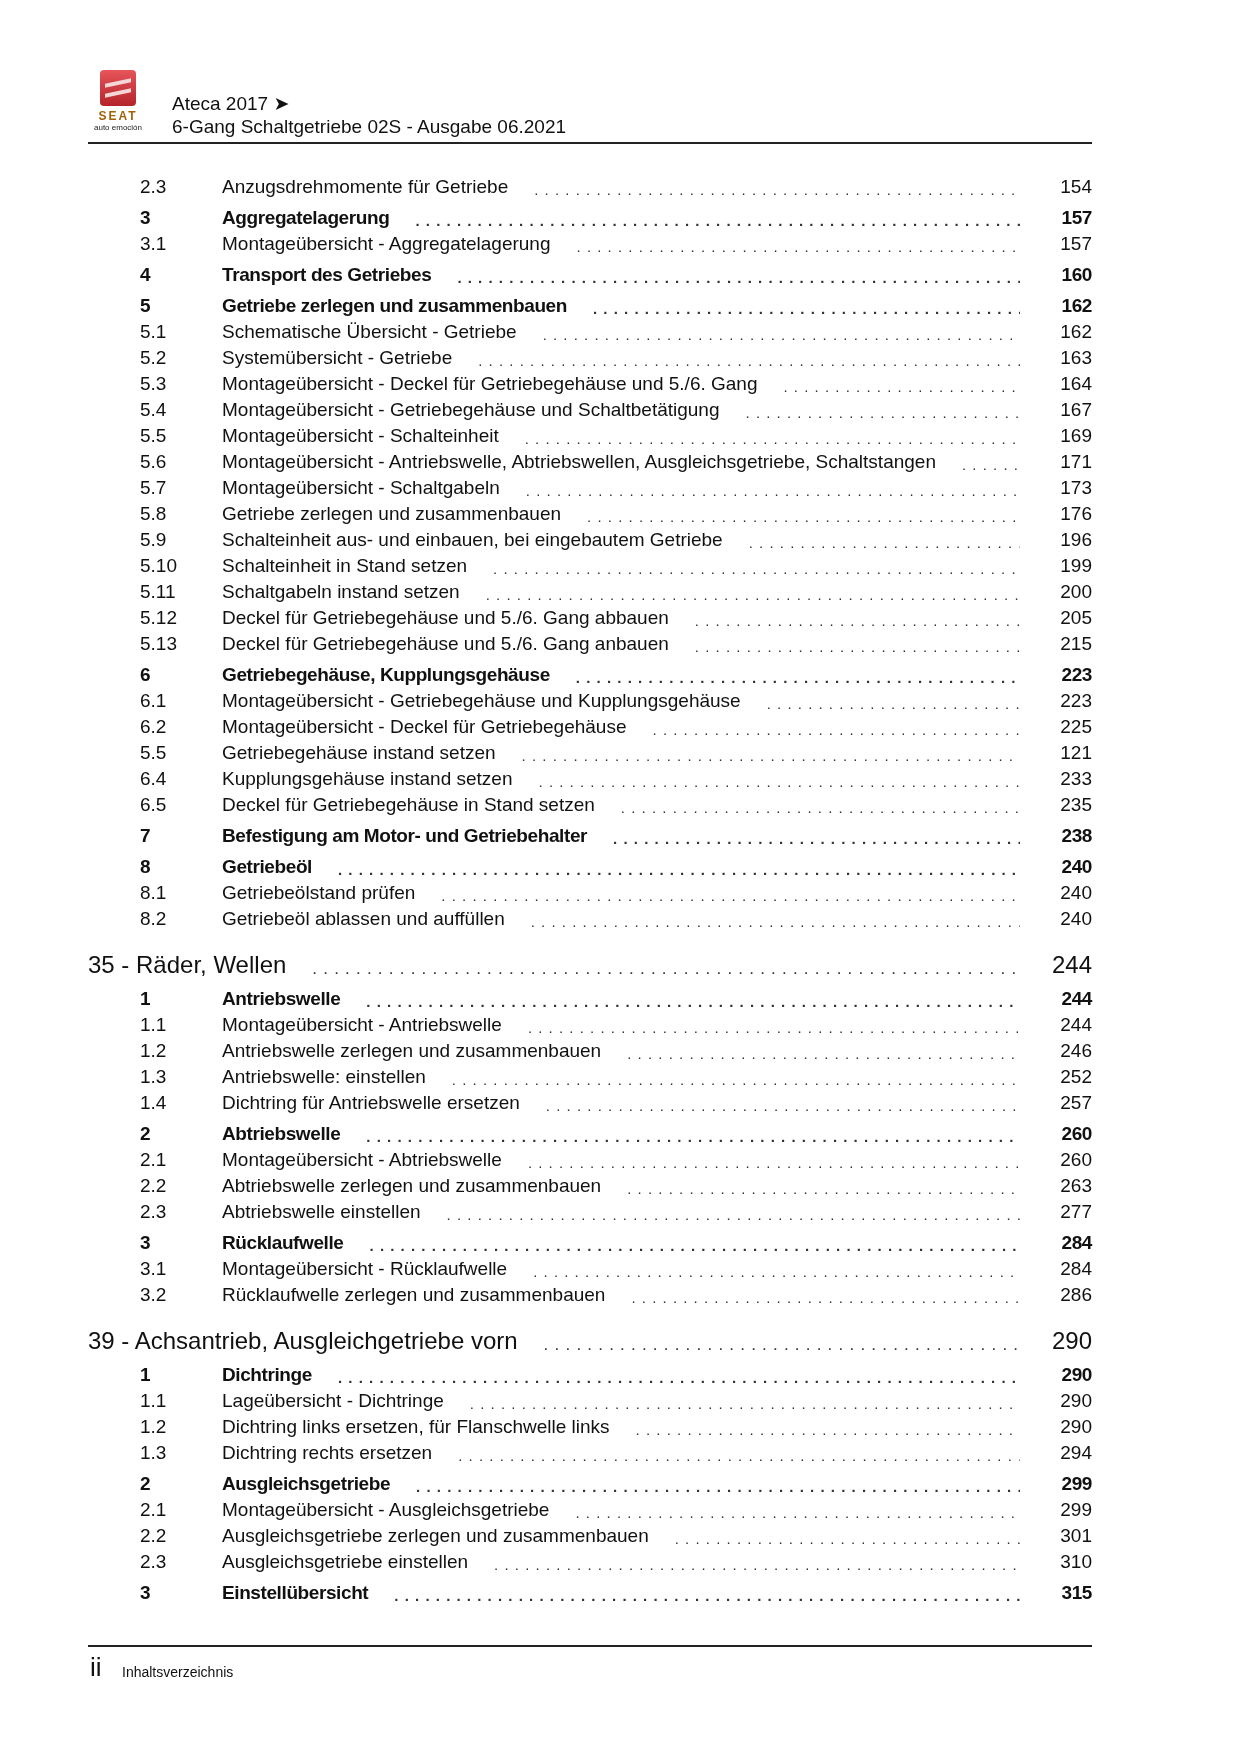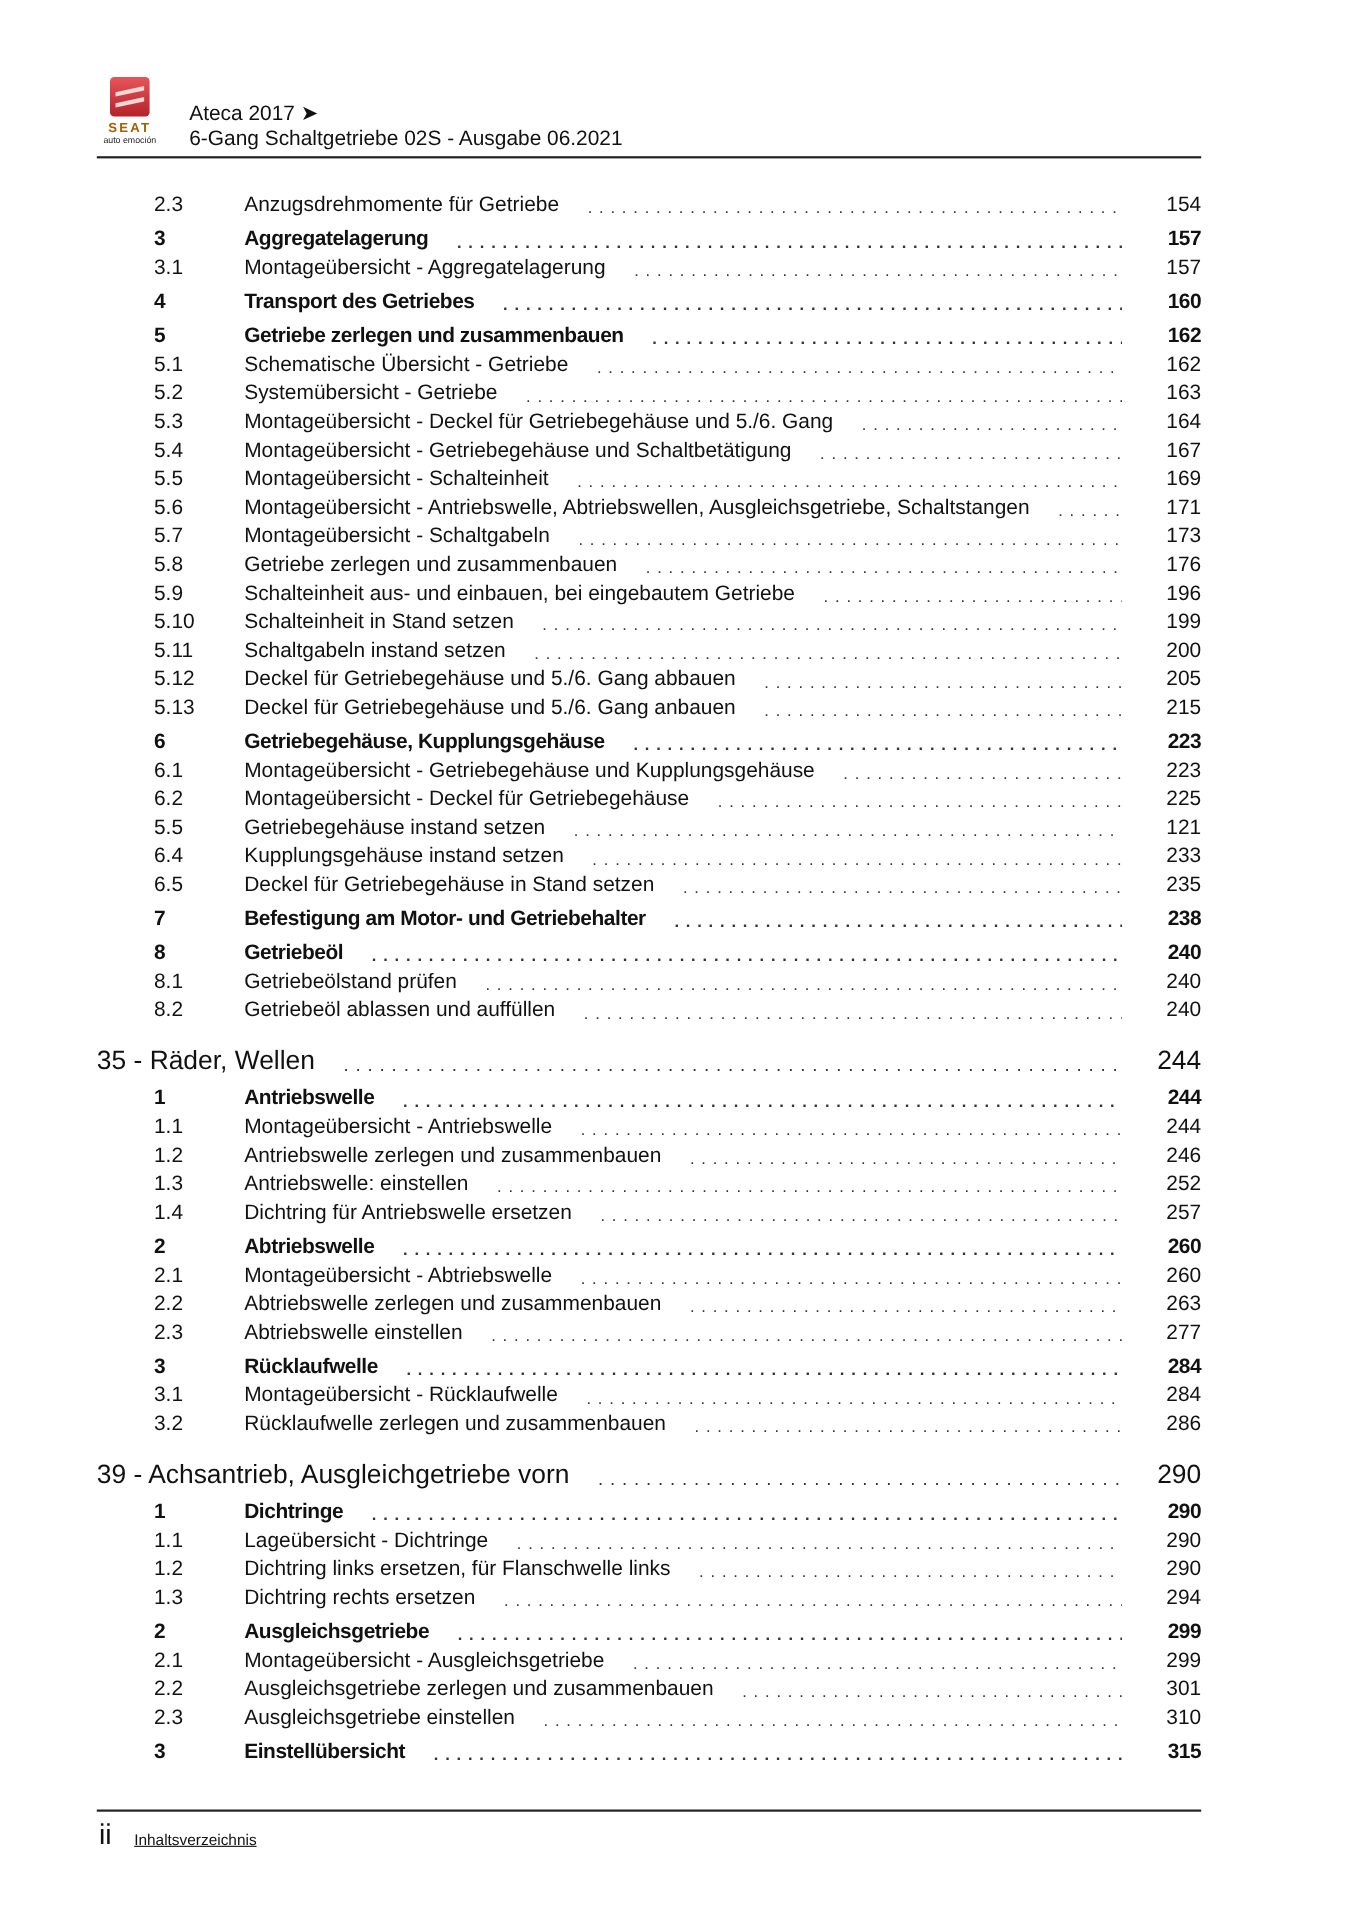--- a/index.html
+++ b/index.html
@@ -20,21 +20,21 @@
   .row .title { white-space:nowrap;margin-top:44px; }
   .row .dots { flex:1; overflow:hidden; white-space:nowrap; margin:0 12px; letter-spacing:6.2px; color:#333; font-size:15px; }
   .row .page { width:46px; text-align:right; flex:none; }
   .row.sec { height:31px; padding-top:0; }
   .row.sec .num, .row.sec .title, .row.sec .page { font-weight:bold; letter-spacing:-0.4px; }
   .row.sec .dots { font-weight:bold; }
   .row.chap { height:37px; font-size:24px; margin-top:12px; }
   .row.chap .dots { font-size:17px; }
   .ftr-rule { position:absolute; left:88px; width:1004px; top:1645px; height:2px; background:#222; }
   .ftr-page { position:absolute; left:90px; top:1652px; font-size:26px; }
-  .ftr-label { position:absolute; left:122px; top:1664px; font-size:14px;text-decoration:underline; }
+  .ftr-label { position:absolute; left:122px; top:1664px; font-size:14px; }
 </style>
 </head>
 <body>
 
 <div class="logo">
   <div class="logo-badge"></div>
   <div class="logo-word">SEAT</div>
   <div class="logo-tag">auto emoción</div>
 </div>
 

